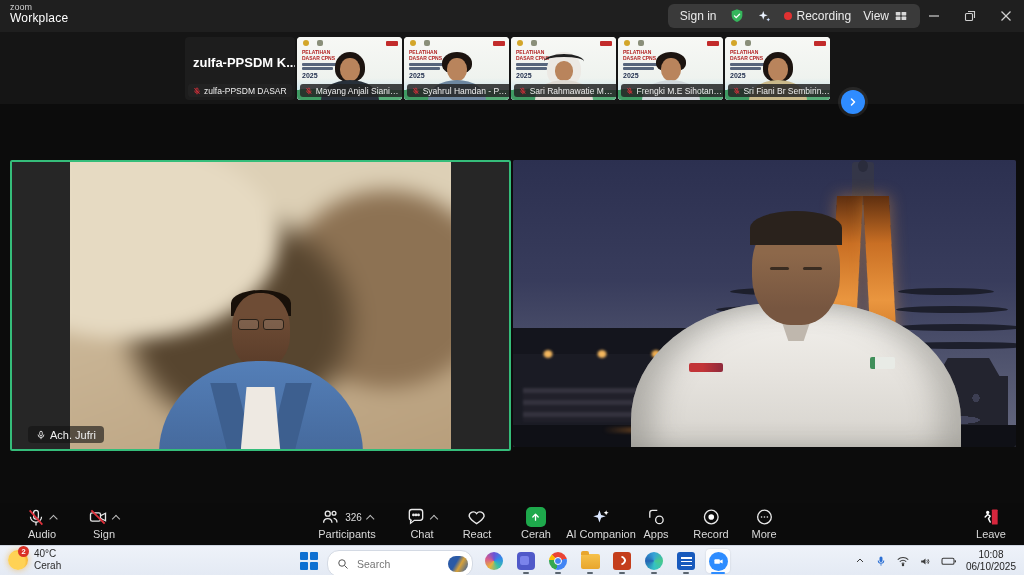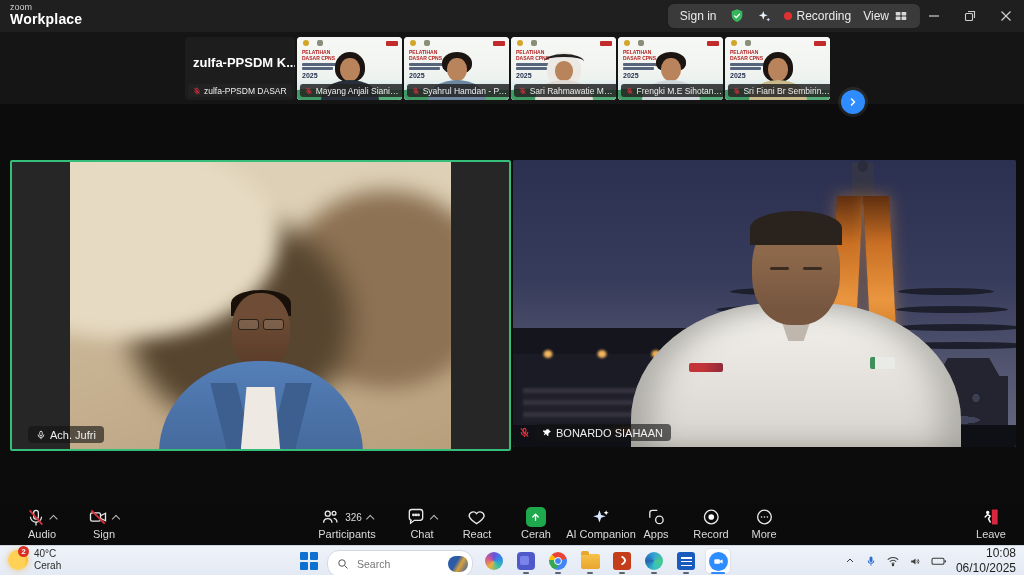--- a/index.html
+++ b/index.html
@@ -2,21 +2,21 @@
 <html><head>
 <meta charset="utf-8">
 <style>
   html,body{margin:0;padding:0;background:#000;}
   .screen{position:relative;width:1024px;height:575px;overflow:hidden;
     font-family:"Liberation Sans",sans-serif;background:#0c0c0c;-webkit-font-smoothing:antialiased;}
   
   .titlebar{position:absolute;left:0;top:0;width:1024px;height:32px;background:#1f1f1f;}
   .logo{position:absolute;left:10px;top:3px;color:#fff;line-height:1;}
   .logo .lt{font-size:9px;color:#cfcfcf;}
-  .logo .lb{font-size:14px;font-weight:bold;letter-spacing:.2px;}
+  .logo .lb{font-size:12px;font-weight:normal;letter-spacing:.2px;}
   .tb-pill{position:absolute;right:104px;top:4px;height:24px;background:#3a3a3a;border-radius:6px;
     display:flex;align-items:center;gap:12px;padding:0 12px;color:#eaeaea;font-size:12px;}
   .tb-item{display:flex;align-items:center;gap:5px;cursor:default;}
   .rec-dot{width:8px;height:8px;border-radius:50%;background:#e03131;display:inline-block;}
   .win-btns{position:absolute;right:0;top:0;height:32px;display:flex;}
   .win-btn{width:36px;height:32px;display:flex;align-items:center;justify-content:center;color:#cfcfcf;}
   
   .filmstrip{position:absolute;left:0;top:32px;width:1024px;height:72px;background:#151515;}
   .txt-tile{position:absolute;left:185px;top:5px;width:110px;height:63px;background:#1d1d1d;border-radius:4px;overflow:hidden;}
   .txt-tile .big{position:absolute;left:8px;top:18px;color:#fff;font-size:13px;font-weight:bold;white-space:nowrap;}
@@ -172,21 +172,21 @@
   .ic-folder{width:19px;height:15px;border-radius:2px;background:linear-gradient(180deg,#f6c14b,#e8a62e);position:relative;}
   .ic-folder:before{content:"";position:absolute;left:0;top:-3px;width:8px;height:4px;border-radius:2px 2px 0 0;background:#e8a62e;}
   .ic-ppt{width:18px;height:18px;border-radius:3px;background:#c43e1c;position:relative;}
   .ic-ppt:after{content:"";position:absolute;left:4px;top:4px;width:9px;height:9px;border-radius:50%;border:2.5px solid #fff;border-left-color:transparent;border-bottom-color:transparent;transform:rotate(45deg);box-sizing:border-box;}
   .ic-edge{width:18px;height:18px;border-radius:50%;background:conic-gradient(from 180deg,#35c1c6,#2464b4,#35a3d8,#46c98e,#35c1c6);}
   .ic-word{width:18px;height:18px;border-radius:3px;background:#185abd;position:relative;}
   .ic-word:after{content:"";position:absolute;left:3.5px;top:4.5px;width:11px;height:9px;
     background:repeating-linear-gradient(180deg,#fff 0 1.6px,transparent 1.6px 3.8px);}
   .ic-zoomapp{width:19px;height:19px;border-radius:50%;background:#2d8cff;display:flex;align-items:center;justify-content:center;}
   .tray{position:absolute;right:8px;top:0;height:30px;display:flex;align-items:center;gap:9px;}
-  .clock{font-size:12px;color:#1d1d1d;text-align:right;line-height:1.25;}
+  .clock{font-size:10px;color:#1d1d1d;text-align:center;line-height:1.25;}
   .trayic{display:flex;align-items:center;justify-content:center;}
 </style>
 </head>
 <body>
 
 <div class="screen">
 
   <div class="titlebar">
     <div class="logo">
       <div class="lt">zoom</div>
@@ -472,34 +472,20 @@
       <div class="body"></div>
       <div class="collar"></div>
       <div class="badge-red"></div>
       <div class="badge-grn"></div>
       <div class="head"></div>
       <div class="hair"></div>
       <div class="brow">
           <i></i>
           <i></i>
         </div>
-    </div>
-    <div class="nrow">
-      <svg width="11" height="11" viewBox="0 0 24 24" fill="none" stroke="#e0303b" stroke-width="2.4">
-          <path d="M12 3a3 3 0 0 1 3 3v5a3 3 0 0 1-6 0V6a3 3 0 0 1 3-3z"></path>
-          <path d="M5 11a7 7 0 0 0 14 0"></path>
-          <line x1="12" y1="18" x2="12" y2="22"></line>
-          <line x1="4" y1="3" x2="20" y2="21"></line>
-        </svg>
-      <div class="name-pill">
-        <svg width="9" height="9" viewBox="0 0 24 24" fill="#fff">
-            <path d="M14 3l7 7-3 1-4 4 1 5-3 1-4-5-5 3-1-1 3-5-5-4 1-3 5 1 4-4z"></path>
-          </svg>
-        <span>BONARDO SIAHAAN</span>
-      </div>
     </div>
   </div>
 
   <div class="toolbar">
 
     <div class="tbtn" style="left:42px">
       <div class="irow">
         <svg width="19" height="19" viewBox="0 0 24 24" fill="none" stroke="#e8e8e8" stroke-width="1.6">
             <path d="M12 3a3 3 0 0 1 3 3v5a3 3 0 0 1-6 0V6a3 3 0 0 1 3-3z"></path>
             <path d="M5 11a7 7 0 0 0 14 0"></path>

